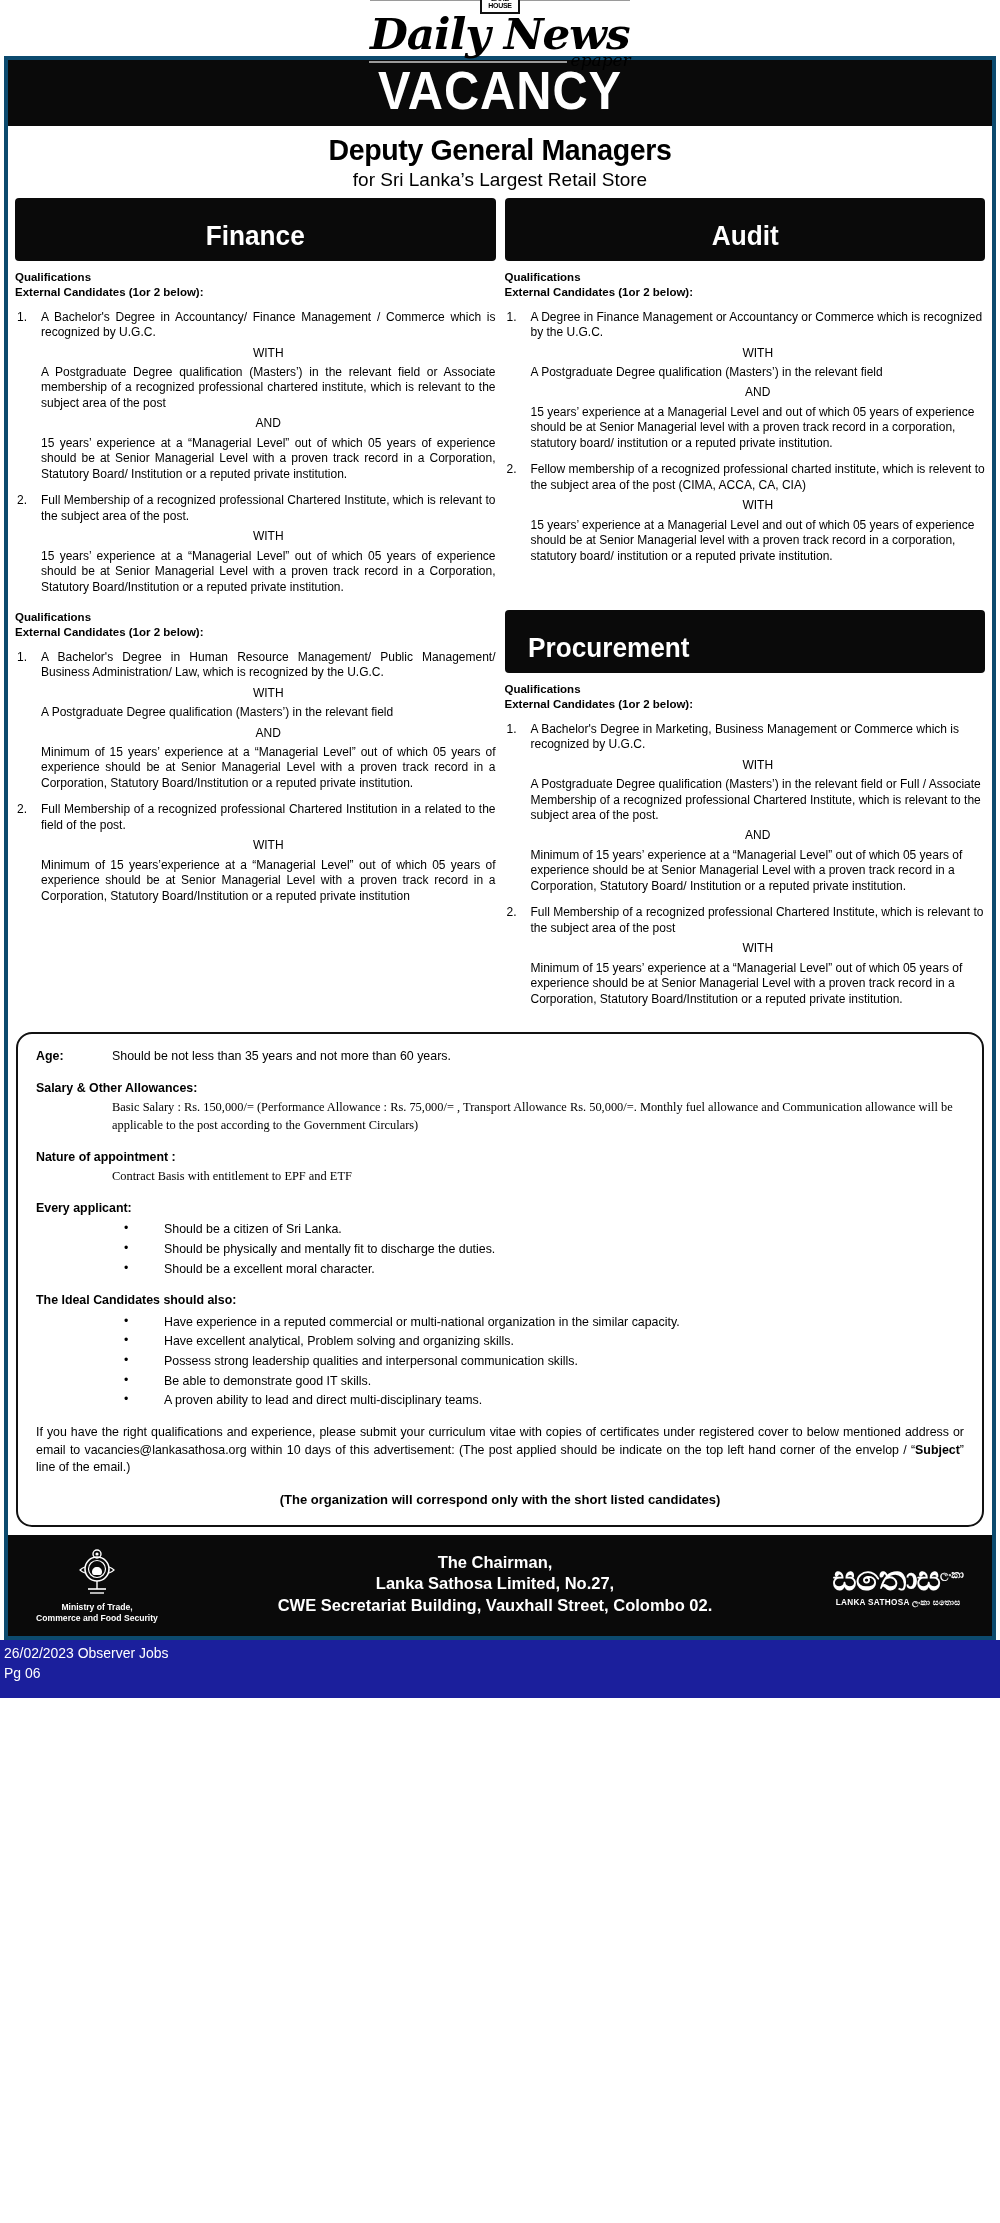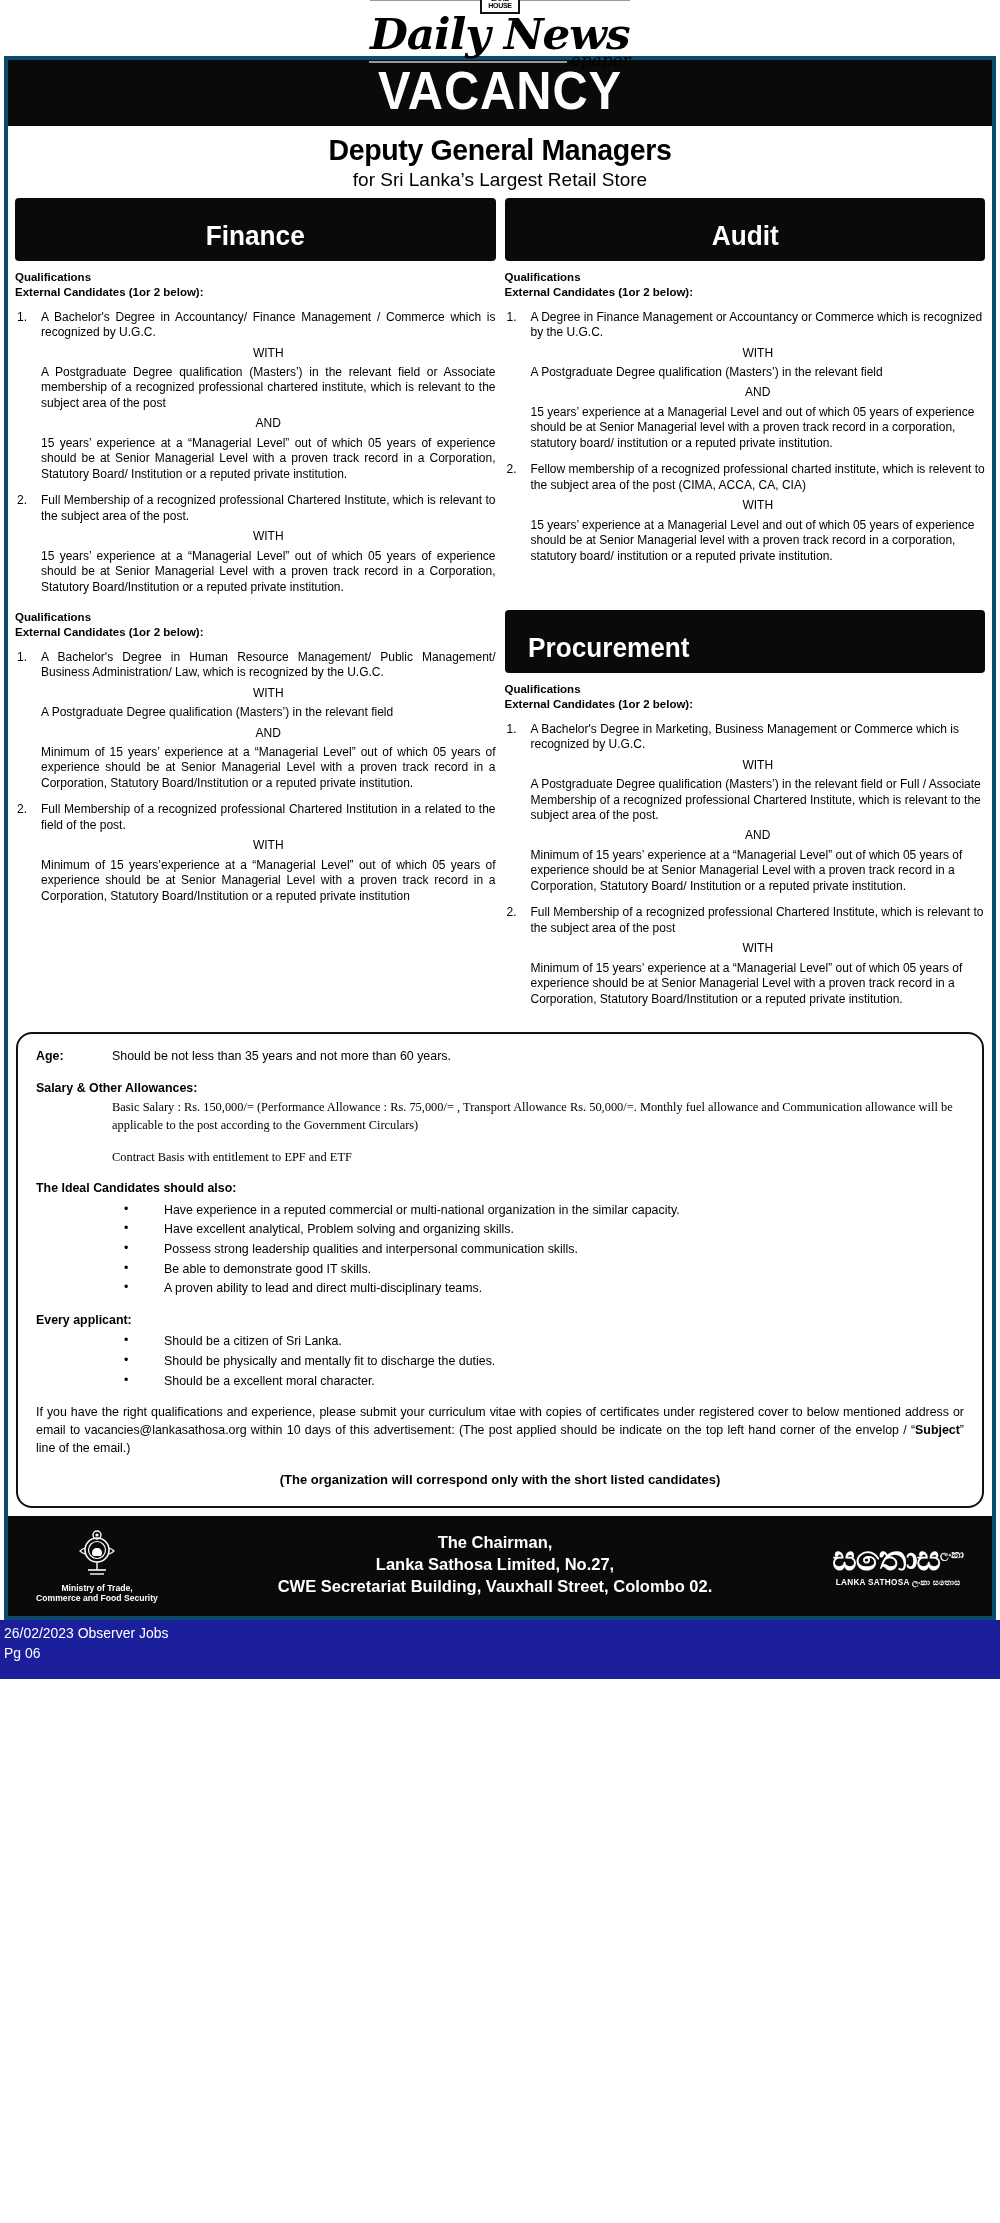--- a/index.html
+++ b/index.html
@@ -410,40 +410,41 @@
         <div class="dlabel w">Age:</div>
         <div class="dvalue">Should be not less than 35 years and not more than 60 years.</div>
       </div>
 
       <div class="dblock">
         <div class="dlabel">Salary &amp; Other Allowances:</div>
         <div class="dindent">Basic Salary : Rs. 150,000/= (Performance Allowance : Rs. 75,000/= , Transport  Allowance Rs. 50,000/=. Monthly fuel allowance and Communication allowance will be applicable to the post according to the Government Circulars)</div>
       </div>
 
       <div class="dblock">
+        <div class="dlabel">Nature of appointment :</div>
         <div class="dindent">Contract Basis with entitlement to EPF and ETF</div>
+      </div>
+
+      <div class="dblock">
+        <div class="dlabel">Every applicant:</div>
+        <ul class="bullets" id="every-list">
+            <li>Should be a citizen of Sri Lanka.</li>
+            <li>Should be physically and mentally fit to discharge the duties.</li>
+            <li>Should be a excellent moral character.</li>
+          </ul>
       </div>
 
       <div class="dblock">
         <div class="dlabel">The Ideal Candidates should also:</div>
         <ul class="bullets" id="ideal-list">
             <li>Have experience in a reputed commercial or multi-national organization in the similar capacity.</li>
             <li>Have excellent analytical, Problem solving and organizing skills.</li>
             <li>Possess strong leadership qualities and interpersonal communication skills.</li>
             <li>Be able to demonstrate good IT skills.</li>
             <li>A proven ability to lead and direct multi-disciplinary teams.</li>
-          </ul>
-      </div>
-
-      <div class="dblock">
-        <div class="dlabel">Every applicant:</div>
-        <ul class="bullets" id="every-list">
-            <li>Should be a citizen of Sri Lanka.</li>
-            <li>Should be physically and mentally fit to discharge the duties.</li>
-            <li>Should be a excellent moral character.</li>
           </ul>
       </div>
 
       <div class="closing">
         <span>If you have the right qualifications and experience, please submit your curriculum vitae with copies of certificates under registered cover to below mentioned address or email  to vacancies@lankasathosa.org  within 10 days of this advertisement: (The post applied should be indicate on the top left hand corner of the envelop / “</span><b>Subject</b><span>” line of the email.)</span>
       </div>
 
       <div class="shortlist">(The organization will correspond only with the short listed candidates)</div>
     </div>
 

